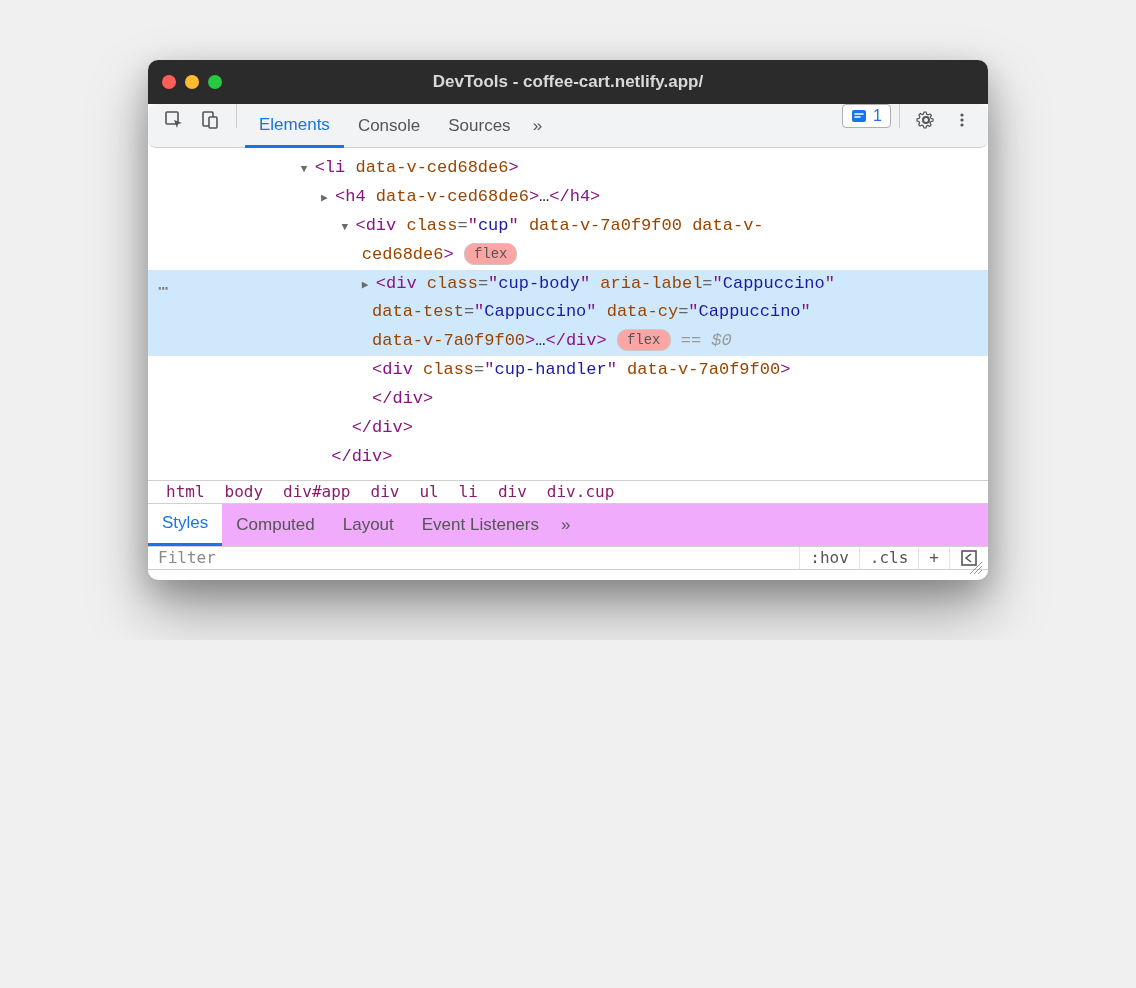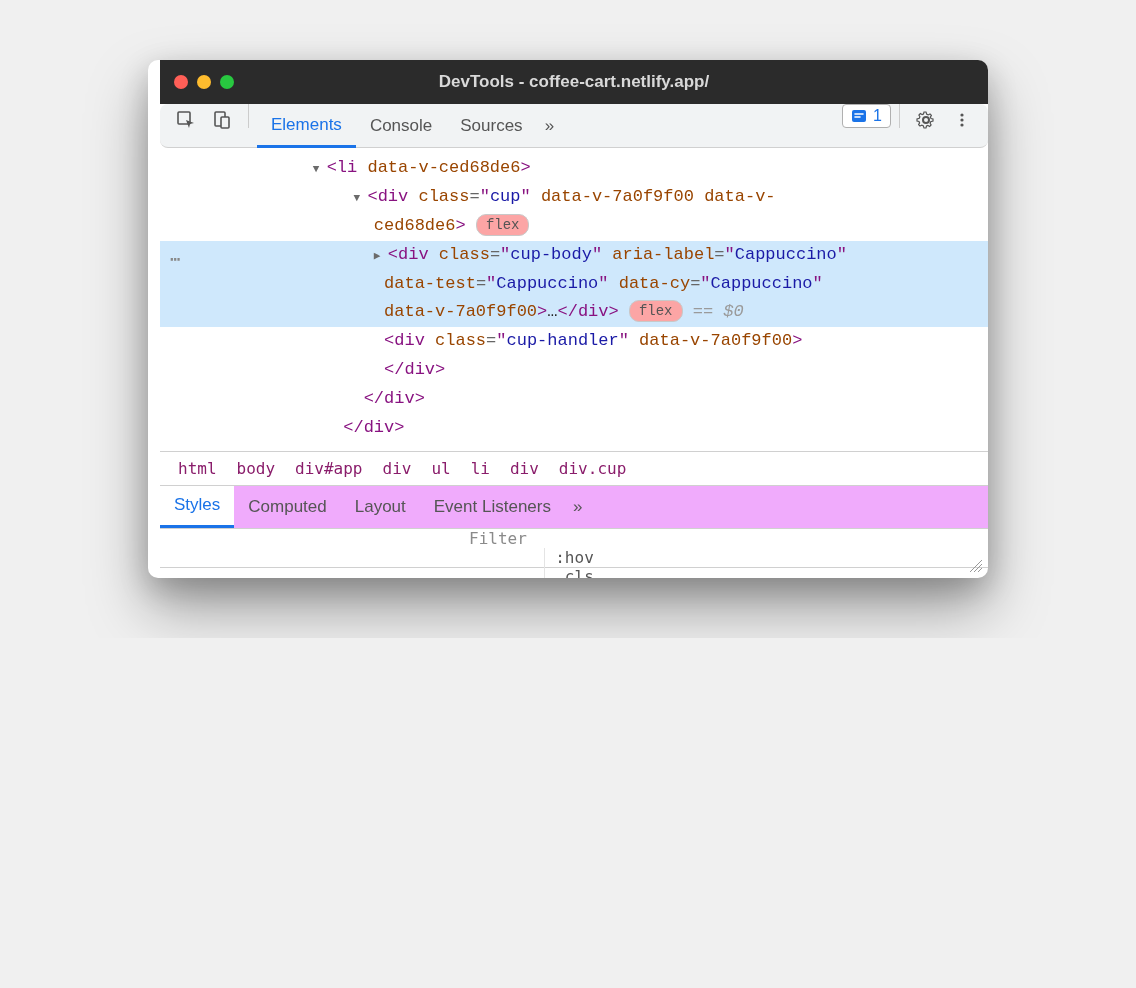--- a/index.html
+++ b/index.html
@@ -11,21 +11,20 @@
     justify-content: center;
     align-items: flex-start;
     padding: 60px 20px;
   }
   .window {
     width: 840px;
     background: #fff;
     border-radius: 10px;
     box-shadow: 0 30px 60px rgba(0,0,0,0.35), 0 10px 30px rgba(0,0,0,0.2);
     overflow: hidden;
-    padding-left: 12px;
   }
   .titlebar {
     background: #2b2b2b;
     height: 44px;
     display: flex;
     align-items: center;
     padding: 0 14px;
     gap: 9px;
     position: relative;
   }
@@ -145,21 +144,21 @@
     color: #555;
     line-height: 20px;
     vertical-align: 1px;
   }
   .eq0 { color: #9a9a9a; font-style: italic; }
   .breadcrumbs {
     display: flex;
     align-items: center;
     border-top: 1px solid #d0d0d0;
     border-bottom: 1px solid #d0d0d0;
-    height: 35px;
+    height: 24px;
     padding: 0 8px;
     font-family: Menlo, Monaco, monospace;
     font-size: 16px;
     overflow-x: auto;
   }
   .crumb {
     padding: 0 10px;
     color: #8a1d6b;
     cursor: pointer;
     white-space: nowrap;
@@ -189,24 +188,23 @@
   }
   .styles-tab.active {
     color: #1a73e8;
     border-bottom: 3px solid #1a73e8;
     background: #fff;
     font-weight: 500;
   }
   .filter-row {
     display: flex;
     align-items: center;
-    height: 40px;
+    height: 24px;
     border-top: 1px solid #d0d0d0;
     border-bottom: 1px solid #d0d0d0;
-    flex-direction: column;
   }
   .filter-input {
     flex: 1;
     height: 100%;
     border: none;
     padding: 0 10px;
     font-size: 16px;
     font-family: Menlo, Monaco, monospace;
     outline: none;
     color: #333;
@@ -283,20 +281,21 @@
       <svg width="16" height="16" viewBox="0 0 16 16" fill="#555">
         <circle cx="8" cy="3" r="1.6"></circle>
           <circle cx="8" cy="8" r="1.6"></circle>
           <circle cx="8" cy="13" r="1.6"></circle>
       </svg>
     </div>
   </div>
 
   <div class="dom-tree">
     <div class="tree-row">             <span class="arrow">▼</span><span class="punct">&lt;</span><span class="tagname">li</span> <span class="attr-name">data-v-ced68de6</span><span class="punct">&gt;</span></div>
+    <div class="tree-row">               <span class="arrow">▶</span><span class="punct">&lt;</span><span class="tagname">h4</span> <span class="attr-name">data-v-ced68de6</span><span class="punct">&gt;</span><span class="ellipsis">…</span><span class="punct">&lt;/</span><span class="tagname">h4</span><span class="punct">&gt;</span></div>
     <div class="tree-row">                 <span class="arrow">▼</span><span class="punct">&lt;</span><span class="tagname">div</span> <span class="attr-name">class</span><span class="attr-eq">=</span><span class="punct">"</span><span class="attr-val">cup</span><span class="punct">"</span> <span class="attr-name">data-v-7a0f9f00</span> <span class="attr-name">data-v-</span>
                    <span class="attr-name">ced68de6</span><span class="punct">&gt;</span> <span class="badge-pill">flex</span></div>
     <div class="tree-row selected">                   <span class="arrow">▶</span><span class="punct">&lt;</span><span class="tagname">div</span> <span class="attr-name">class</span><span class="attr-eq">=</span><span class="punct">"</span><span class="attr-val">cup-body</span><span class="punct">"</span> <span class="attr-name">aria-label</span><span class="attr-eq">=</span><span class="punct">"</span><span class="attr-val">Cappuccino</span><span class="punct">"</span>
                     <span class="attr-name">data-test</span><span class="attr-eq">=</span><span class="punct">"</span><span class="attr-val">Cappuccino</span><span class="punct">"</span> <span class="attr-name">data-cy</span><span class="attr-eq">=</span><span class="punct">"</span><span class="attr-val">Cappuccino</span><span class="punct">"</span>
                     <span class="attr-name">data-v-7a0f9f00</span><span class="punct">&gt;</span><span class="ellipsis">…</span><span class="punct">&lt;/</span><span class="tagname">div</span><span class="punct">&gt;</span> <span class="badge-pill">flex</span><span class="eq0"> == $0</span></div>
     <div class="tree-row">                    <span class="punct">&lt;</span><span class="tagname">div</span> <span class="attr-name">class</span><span class="attr-eq">=</span><span class="punct">"</span><span class="attr-val">cup-handler</span><span class="punct">"</span> <span class="attr-name">data-v-7a0f9f00</span><span class="punct">&gt;</span>
                     <span class="punct">&lt;/</span><span class="tagname">div</span><span class="punct">&gt;</span></div>
     <div class="tree-row">                  <span class="punct">&lt;/</span><span class="tagname">div</span><span class="punct">&gt;</span></div>
     <div class="tree-row">                <span class="punct">&lt;/</span><span class="tagname">div</span><span class="punct">&gt;</span></div>
   </div>

